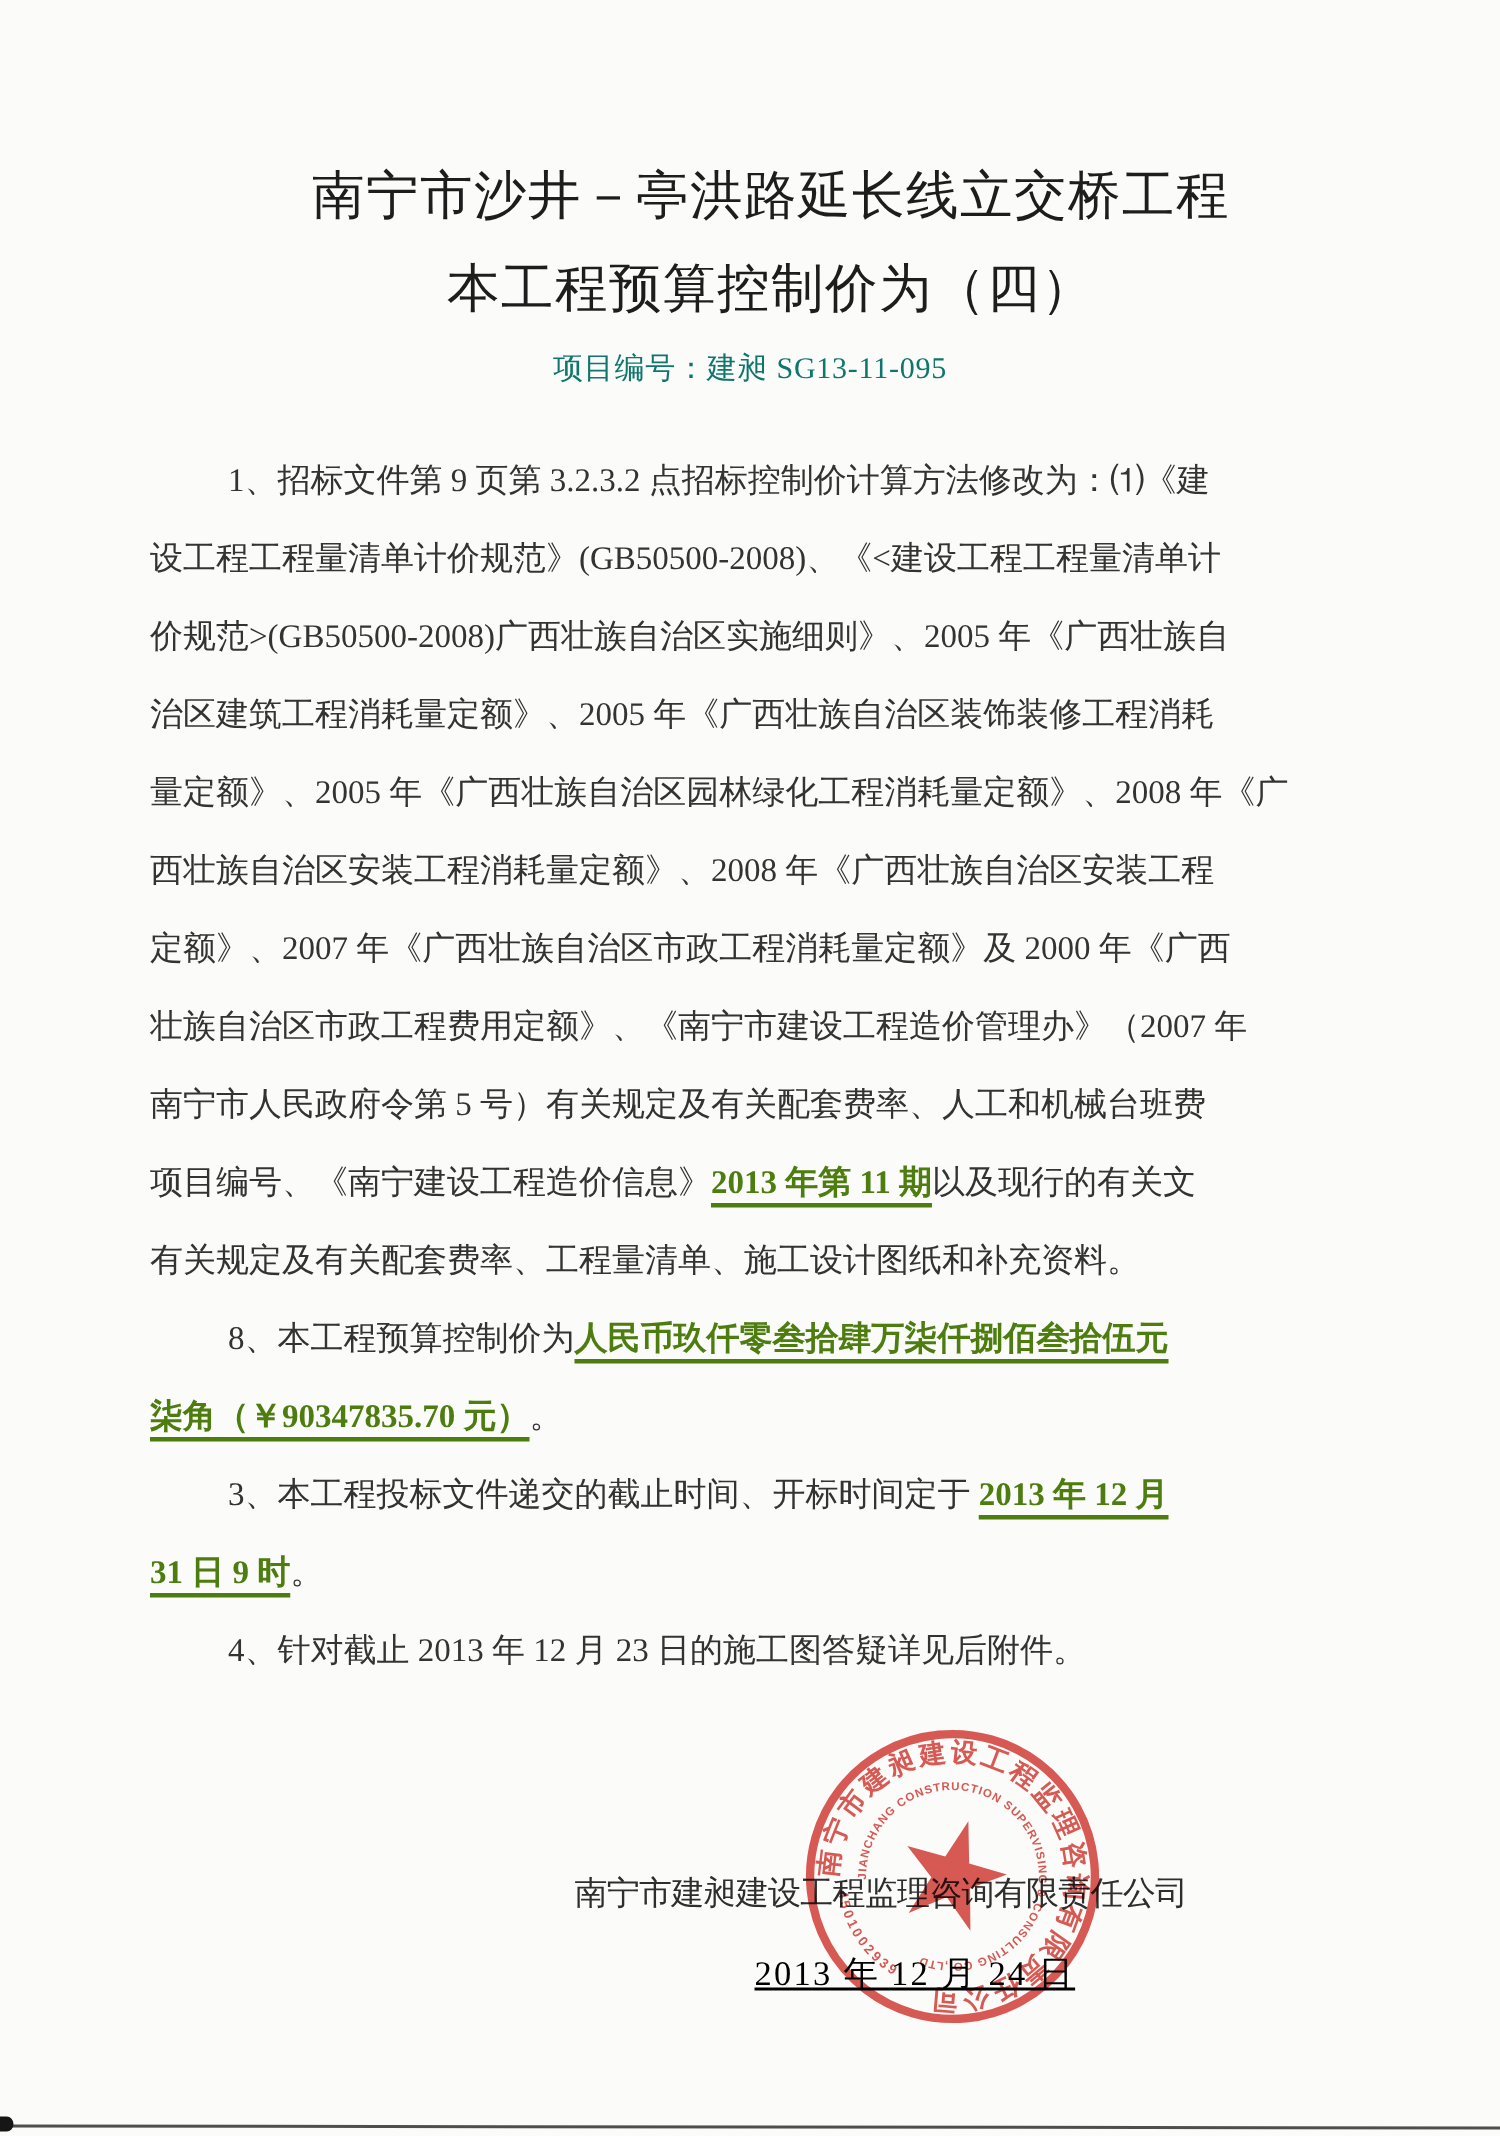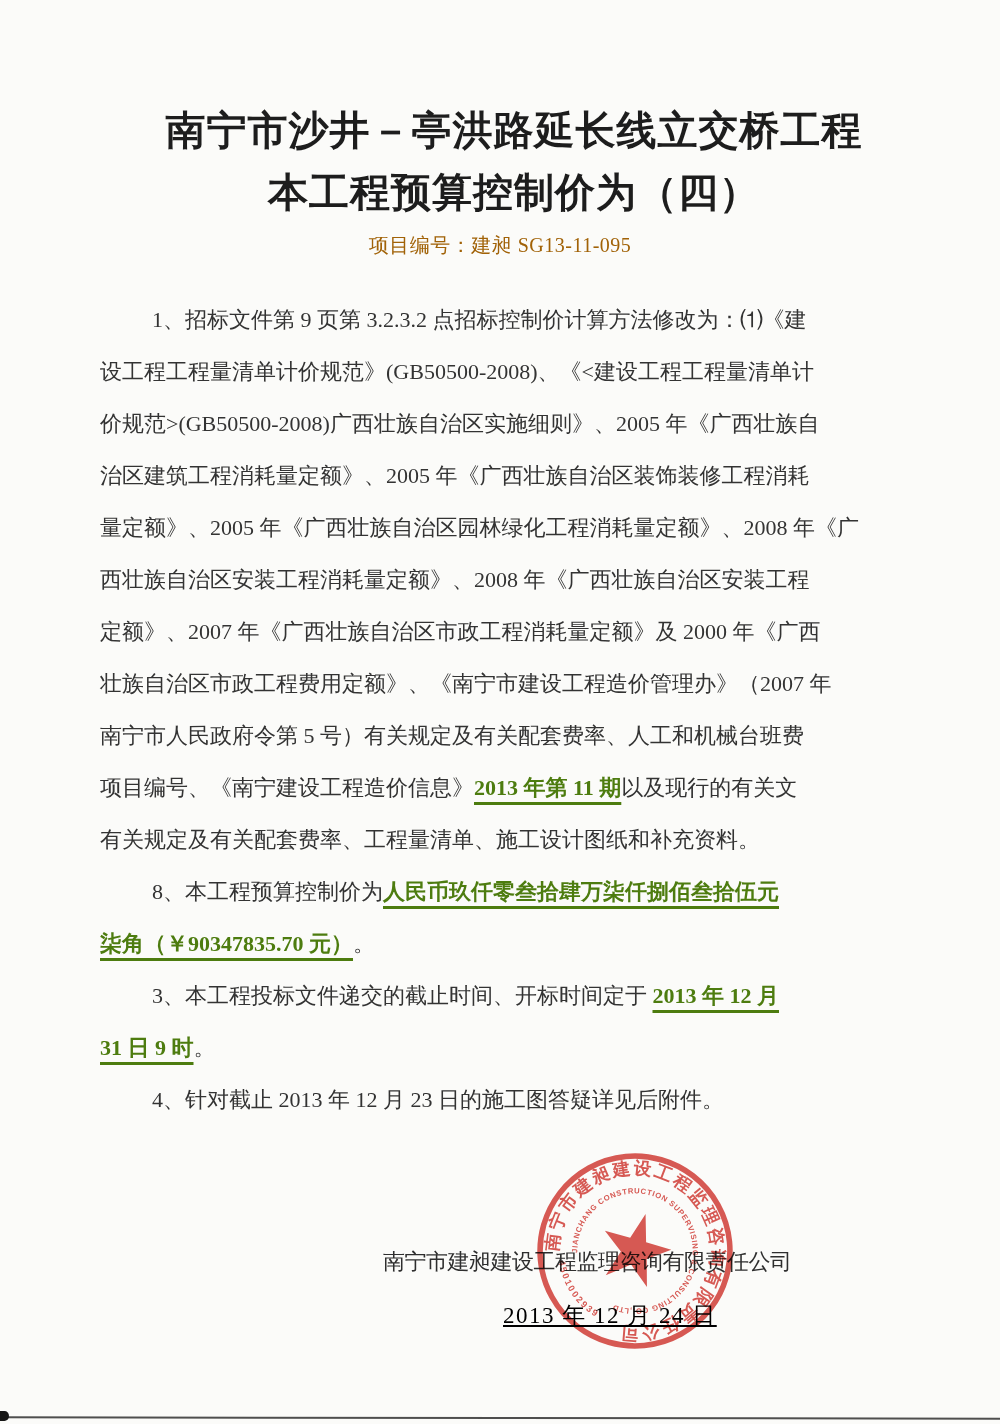--- a/index.html
+++ b/index.html
@@ -5,22 +5,22 @@
   html, body { margin:0; padding:0; }
   body {
     width:1000px; height:1424px; position:relative; overflow:hidden;
     background:#fbfbf9;
     font-family:"Liberation Serif","DejaVu Serif",serif;
   }
   .page { position:absolute; inset:0; }
 
   
   .title-block { position:absolute; top:100px; left:0; width:1000px; text-align:center; color:#1d1d1d; }
-  .title-line { font-size:40px; font-weight:bold; line-height:62px; letter-spacing:1px;padding-left:28px; }
-  .proj-line { margin-top:8px; font-size:20px; color:#a16207; letter-spacing:0.5px; }
+  .title-line { font-size:35px; font-weight:normal; line-height:62px; letter-spacing:1px;padding-left:28px; }
+  .proj-line { margin-top:8px; font-size:20px; color:#0f766e; letter-spacing:0.5px; }
 
   
   .body-text { position:absolute; top:294px; left:100px; width:786px; font-size:22px; color:#333333; }
   .line { height:52px; line-height:52px; white-space:nowrap; }
   .line.indent { padding-left:52px; }
   .bu {
     font-weight:bold; color:#4d7c0f;
     text-decoration:underline;
     text-decoration-thickness:2.5px;
     text-underline-offset:7px;

